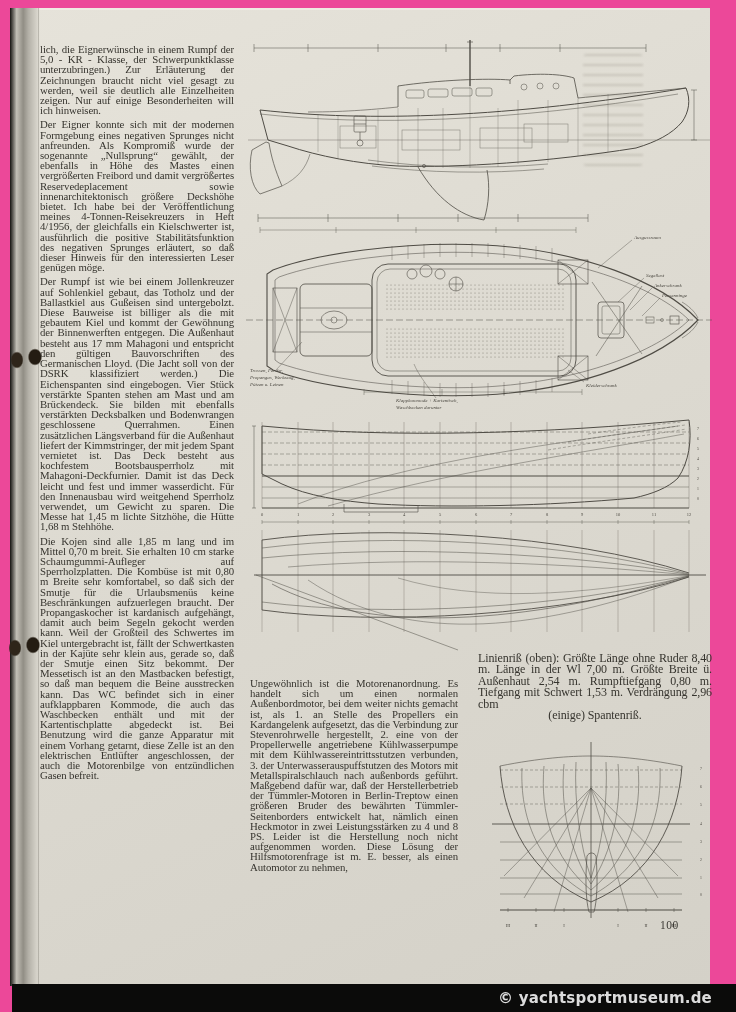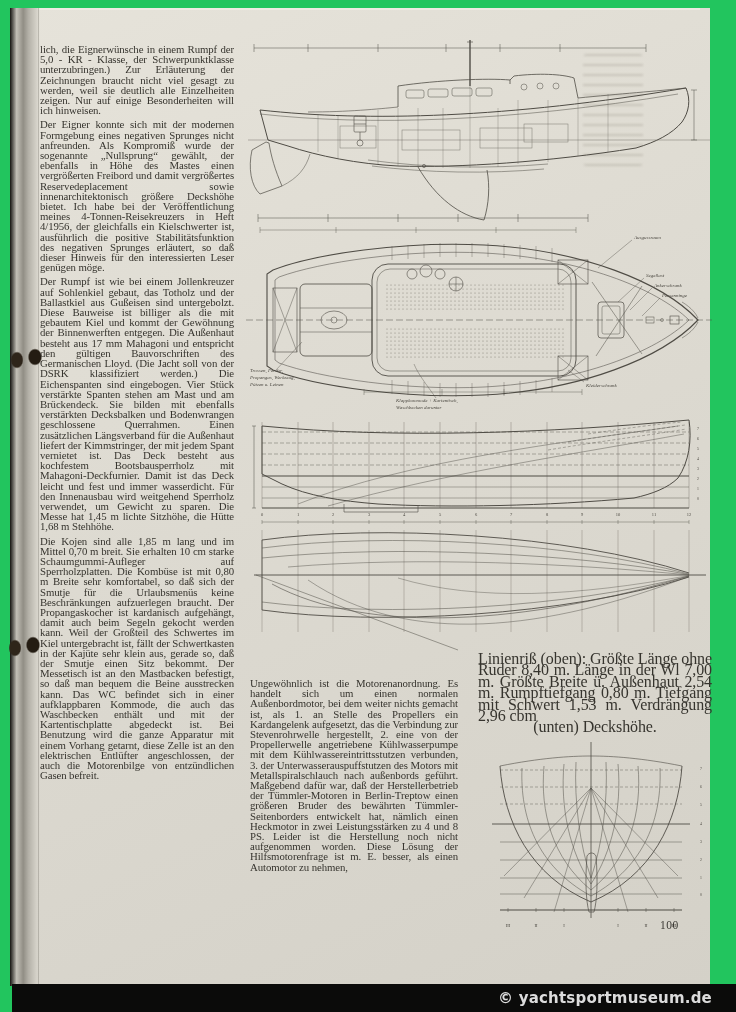--- a/index.html
+++ b/index.html
@@ -1,34 +1,34 @@
 <!DOCTYPE html>
 <html><head>
 <meta charset="utf-8">
 <style>
   html,body{margin:0;padding:0;background:#000;}
-  .scan{position:relative;width:736px;height:1012px;background:#22c55e;overflow:hidden;
+  .scan{position:relative;width:736px;height:1012px;background:#ec4899;overflow:hidden;
         font-family:"Liberation Serif",serif;}
   .page{position:absolute;left:10px;top:8px;width:700px;height:978px;
         background:linear-gradient(155deg,#e6e3da 0%,#dfdcd3 35%,#d9d6cd 70%,#d4d1c8 100%);}
   .top-edge{position:absolute;left:10px;top:8px;width:690px;height:2px;background:#f1eee6;opacity:.75;}
   .spine{position:absolute;left:10px;top:8px;width:30px;height:978px;
         background:linear-gradient(to right,#141310 0%,#c2bfb6 22%,#918e85 44%,#b4b1a8 62%,#d4d1c8 88%,rgba(212,209,200,0) 100%);}
   .spine-crease{position:absolute;left:38px;top:8px;width:1px;height:978px;background:rgba(80,76,68,.25);}
   .blob{position:absolute;width:38px;height:38px;filter:blur(.6px);
         background:radial-gradient(ellipse 9px 12px at 9px 16px,#2e251a 0%,#2e251a 58%,rgba(46,37,26,0) 72%),
                    radial-gradient(ellipse 10px 12px at 27px 13px,#241c12 0%,#241c12 58%,rgba(36,28,18,0) 72%);}
   .b1{left:8px;top:344px;}
   .b2{left:6px;top:632px;}
   .col{position:absolute;text-align:justify;font-size:10.8px;line-height:10.2px;
        color:#36342e;letter-spacing:-0.1px;}
   .col p{margin:0 0 4px 0;}
   .left-col{left:40px;top:44px;width:194px;height:832px;overflow:hidden;}
   .mid-col{left:250px;top:658px;width:208px;height:255px;overflow:hidden;margin-top:20px;}
-  .caption{left:478px;top:653px;width:234px;font-size:16px;line-height:11.4px;}
+  .caption{left:478px;top:653px;width:234px;font-size:12px;line-height:11.4px;}
   .caption .cap-last{display:block;text-align:center;}
   .pageno{position:absolute;left:660px;top:919px;font-size:11.5px;color:#3a3833;letter-spacing:.5px;}
   .wm-bar{position:absolute;left:12px;bottom:0;width:736px;height:28px;background:#0b0b0a;
         text-align:right;line-height:28px;}
   .wm-bar span{font-family:"DejaVu Sans",sans-serif;font-weight:700;font-size:15px;
         color:#dcdcdc;letter-spacing:.2px;padding-right:36px;}
   .showthrough{position:absolute;left:583px;top:54px;width:60px;height:112px;border-radius:4px;
         background:repeating-linear-gradient(180deg,rgba(110,104,92,.20) 0 2px,rgba(110,104,92,0) 2px 10px);
         filter:blur(1px);}
   svg.d{position:absolute;}
@@ -56,21 +56,21 @@
     <p>Der Rumpf ist wie bei einem Jollenkreuzer auf Sohlenkiel gebaut, das Totholz und der Ballastkiel aus Gußeisen sind untergebolzt. Diese Bauweise ist billiger als die mit gebautem Kiel und kommt der Gewöhnung der Binnenwerften entgegen. Die Außenhaut besteht aus 17 mm Mahagoni und entspricht den gültigen Bauvorschriften des Germanischen Lloyd. (Die Jacht soll von der DSRK klassifiziert werden.) Die Eichenspanten sind eingebogen. Vier Stück verstärkte Spanten stehen am Mast und am Brückendeck. Sie bilden mit ebenfalls verstärkten Decksbalken und Bodenwrangen geschlossene Querrahmen. Einen zusätzlichen Längsverband für die Außenhaut liefert der Kimmstringer, der mit jedem Spant vernietet ist. Das Deck besteht aus kochfestem Bootsbausperrholz mit Mahagoni-Deckfurnier. Damit ist das Deck leicht und fest und immer wasserdicht. Für den Innenausbau wird weitgehend Sperrholz verwendet, um Gewicht zu sparen. Die Messe hat 1,45 m lichte Sitzhöhe, die Hütte 1,68 m Stehhöhe.</p>
     <p>Die Kojen sind alle 1,85 m lang und im Mittel 0,70 m breit. Sie erhalten 10 cm starke Schaumgummi-Aufleger auf Sperrholzplatten. Die Kombüse ist mit 0,80 m Breite sehr komfortabel, so daß sich der Smutje für die Urlaubsmenüs keine Beschränkungen aufzuerlegen braucht. Der Propangaskocher ist kardanisch aufgehängt, damit auch beim Segeln gekocht werden kann. Weil der Großteil des Schwertes im Kiel untergebracht ist, fällt der Schwertkasten in der Kajüte sehr klein aus, gerade so, daß der Smutje einen Sitz bekommt. Der Messetisch ist an den Mastbacken befestigt, so daß man bequem die Beine ausstrecken kann. Das WC befindet sich in einer aufklappbaren Kommode, die auch das Waschbecken enthält und mit der Kartentischplatte abgedeckt ist. Bei Benutzung wird die ganze Apparatur mit einem Vorhang getarnt, diese Zelle ist an den elektrischen Entlüfter angeschlossen, der auch die Motorenbilge von entzündlichen Gasen befreit.</p>
   </div>
 
   <div class="col mid-col">
     <p>Ungewöhnlich ist die Motorenanordnung. Es handelt sich um einen normalen Außenbordmotor, bei dem weiter nichts gemacht ist, als 1. an Stelle des Propellers ein Kardangelenk aufgesetzt, das die Verbindung zur Stevenrohrwelle hergestellt, 2. eine von der Propellerwelle angetriebene Kühlwasserpumpe mit dem Kühlwassereintrittsstutzen verbunden, 3. der Unterwasserauspuffstutzen des Motors mit Metallspiralschlauch nach außenbords geführt. Maßgebend dafür war, daß der Herstellerbetrieb der Tümmler-Motoren in Berlin-Treptow einen größeren Bruder des bewährten Tümmler-Seitenborders entwickelt hat, nämlich einen Heckmotor in zwei Leistungsstärken zu 4 und 8 PS. Leider ist die Herstellung noch nicht aufgenommen worden. Diese Lösung der Hilfsmotorenfrage ist m. E. besser, als einen Automotor zu nehmen,</p>
   </div>
 
   <div class="col caption">
     <span>Linienriß (oben): Größte Länge ohne Ruder 8,40 m. Länge in der Wl 7,00 m. Größte Breite ü. Außenhaut 2,54 m. Rumpftiefgang 0,80 m. Tiefgang mit Schwert 1,53 m. Verdrängung 2,96 cbm</span>
-    <span class="cap-last">(unten) Deckshöhe.</span>
+    <span class="cap-last">(einige) Spantenriß.</span>
   </div>
 
   <svg class="d" style="left:248px;top:36px" width="462" height="192" viewBox="0 0 462 192">
     <g class="ln" stroke="#4f4c45" fill="none" stroke-width="0.7">
       <path stroke-width="0.5" d="M6 12 H398 M6 8 V16 M60 8 V16 M130 8 V16 M198 8 V16 M252 8 V16 M312 8 V16 M398 8 V16"></path>
       <path stroke-width="0.45" opacity="0.8" d="M0 104 H462"></path>
       <path stroke-width="1" d="M12 74 C120 86 260 82 438 52"></path>
       <path stroke-width="1" d="M438 52 C443 64 441 76 434 86 C424 98 408 106 388 112"></path>
       <path stroke-width="1" d="M388 112 C300 126 210 132 150 130 C110 128 70 120 40 110 L20 104 L12 74"></path>
       <path d="M18 106 L4 114 C0 132 3 150 12 158 L34 150 C27 134 23 120 21 107 Z"></path>

